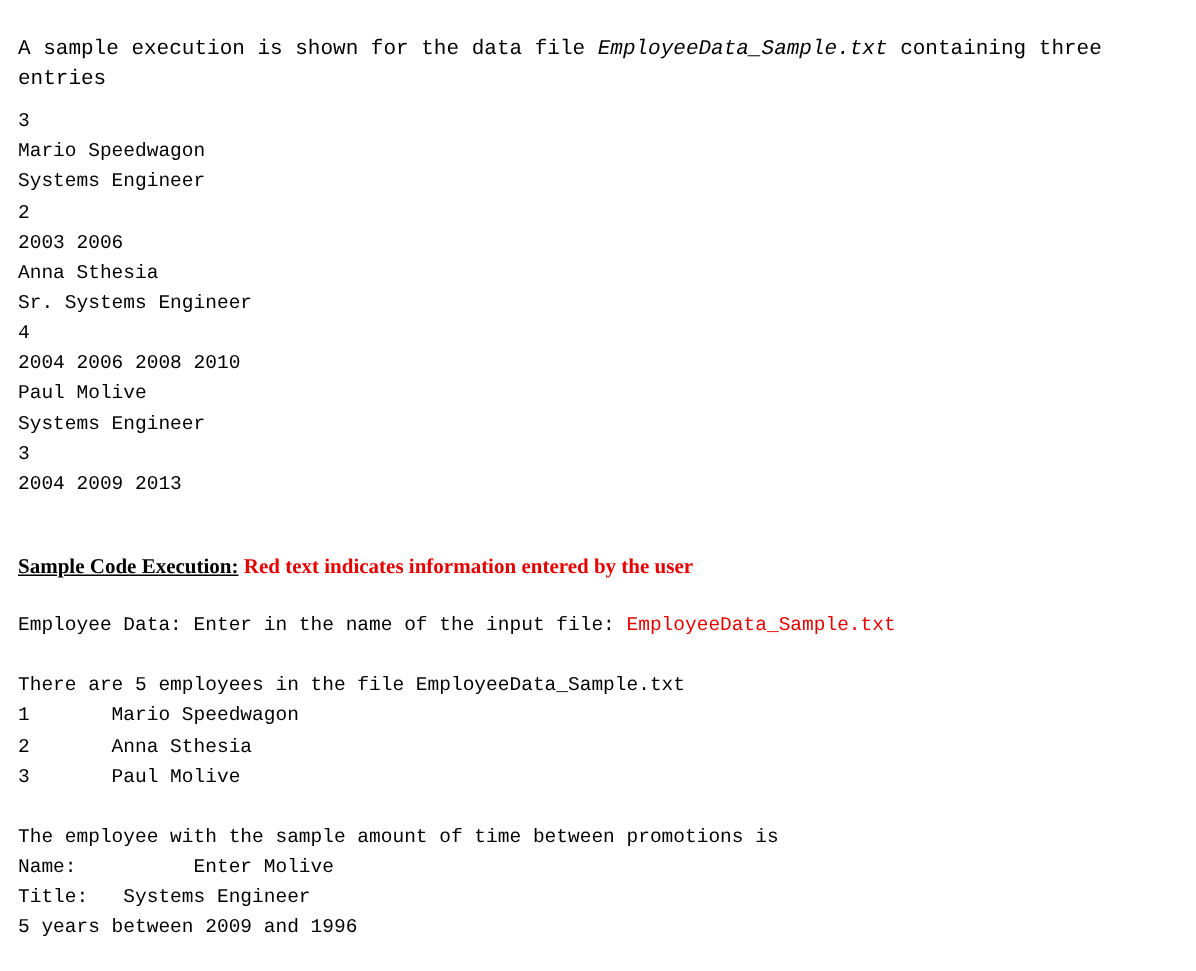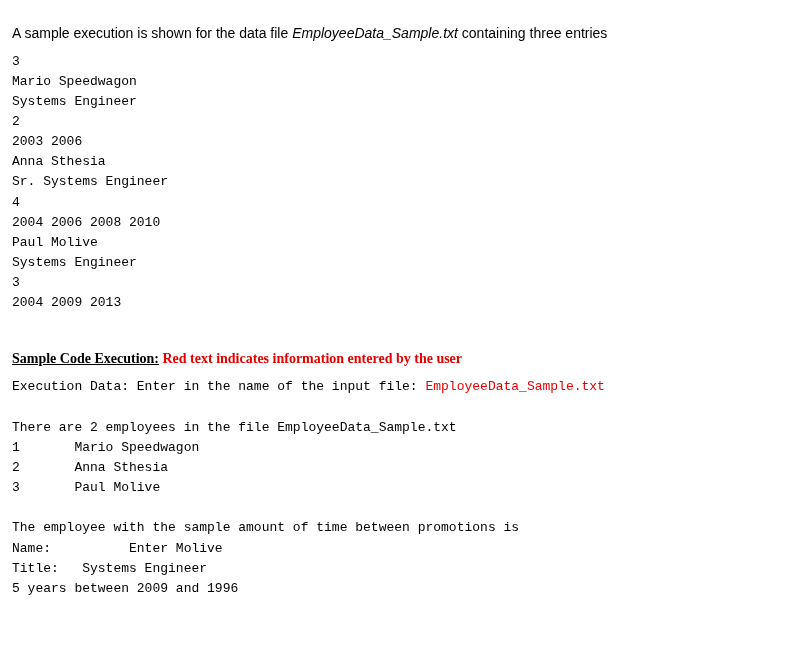--- a/index.html
+++ b/index.html
@@ -6,37 +6,37 @@
       font-family: "Times New Roman", Times, serif;
       font-size: 14px;
       color: #000;
       margin: 0;
       padding: 10px 12px;
       width: 797px;
       box-sizing: border-box;
       background: #fff;
     }
     .intro {
-      font-family: Liberation Sans, sans-serif;
+      font-family: Liberation Mono, monospace;
       margin-bottom: 8px;
       line-height: 1.4;
     }
     .italic {
       font-style: italic;
     }
     .mono {
       font-family: "Courier New", Courier, monospace;
       font-size: 13px;
       line-height: 1.55;
       white-space: pre;
       margin: 0;
     }
     .section-heading {
       margin-top: 38px;
-      margin-bottom: 10px;
+      margin-bottom: 20px;
       font-family: "Times New Roman", Times, serif;
     }
     .heading-label {
       font-weight: bold;
       text-decoration: underline;
     }
     .heading-red {
       font-weight: bold;
       color: #e60000;
     }
@@ -63,23 +63,23 @@
 Paul Molive
 Systems Engineer
 3
 2004 2009 2013</pre>
 
 <p class="section-heading">
   <span class="heading-label">Sample Code Execution:</span>
   <span class="heading-red">Red text indicates information entered by the user</span>
 </p>
 
-<div class="mono exec-block"><span>Execution Data: Enter in the name of the input file: </span><span class="red">EmployeeData_Sample.txt</span>
+<div class="mono exec-block"><span>Employee Data: Enter in the name of the input file: </span><span class="red">EmployeeData_Sample.txt</span>
 
-<span>There are 2 employees in the file EmployeeData_Sample.txt</span>
+<span>There are 5 employees in the file EmployeeData_Sample.txt</span>
 <span>1       Mario Speedwagon
 2       Anna Sthesia
 3       Paul Molive</span>
 
 <span>The employee with the sample amount of time between promotions is</span>
 <span>Name:          Enter Molive</span>
 <span>Title:   Systems Engineer</span>
 <span>5 years between 2009 and 1996</span>
 </div>
 

